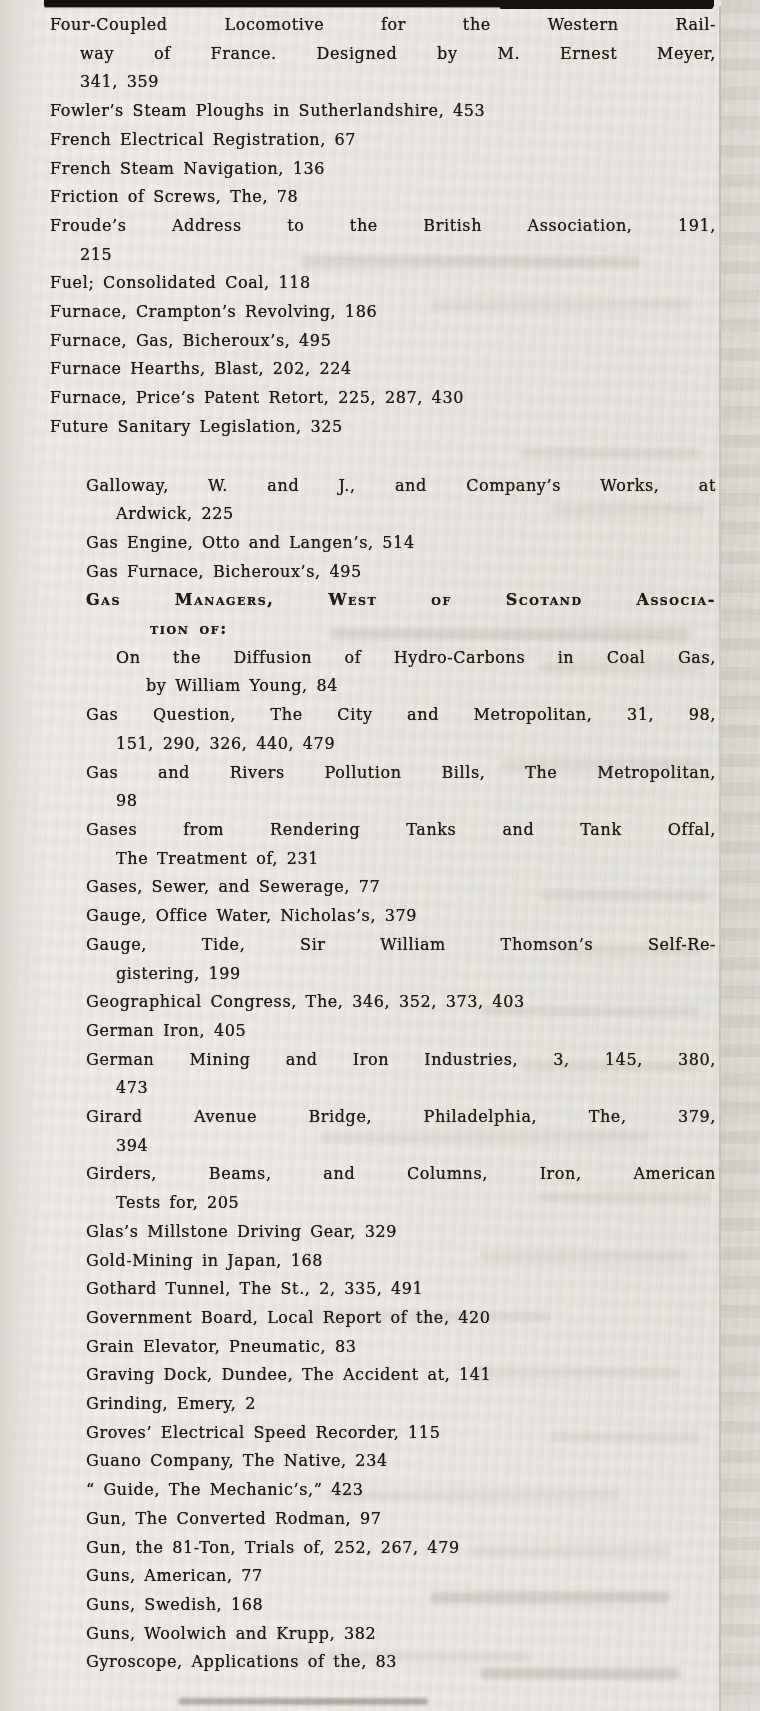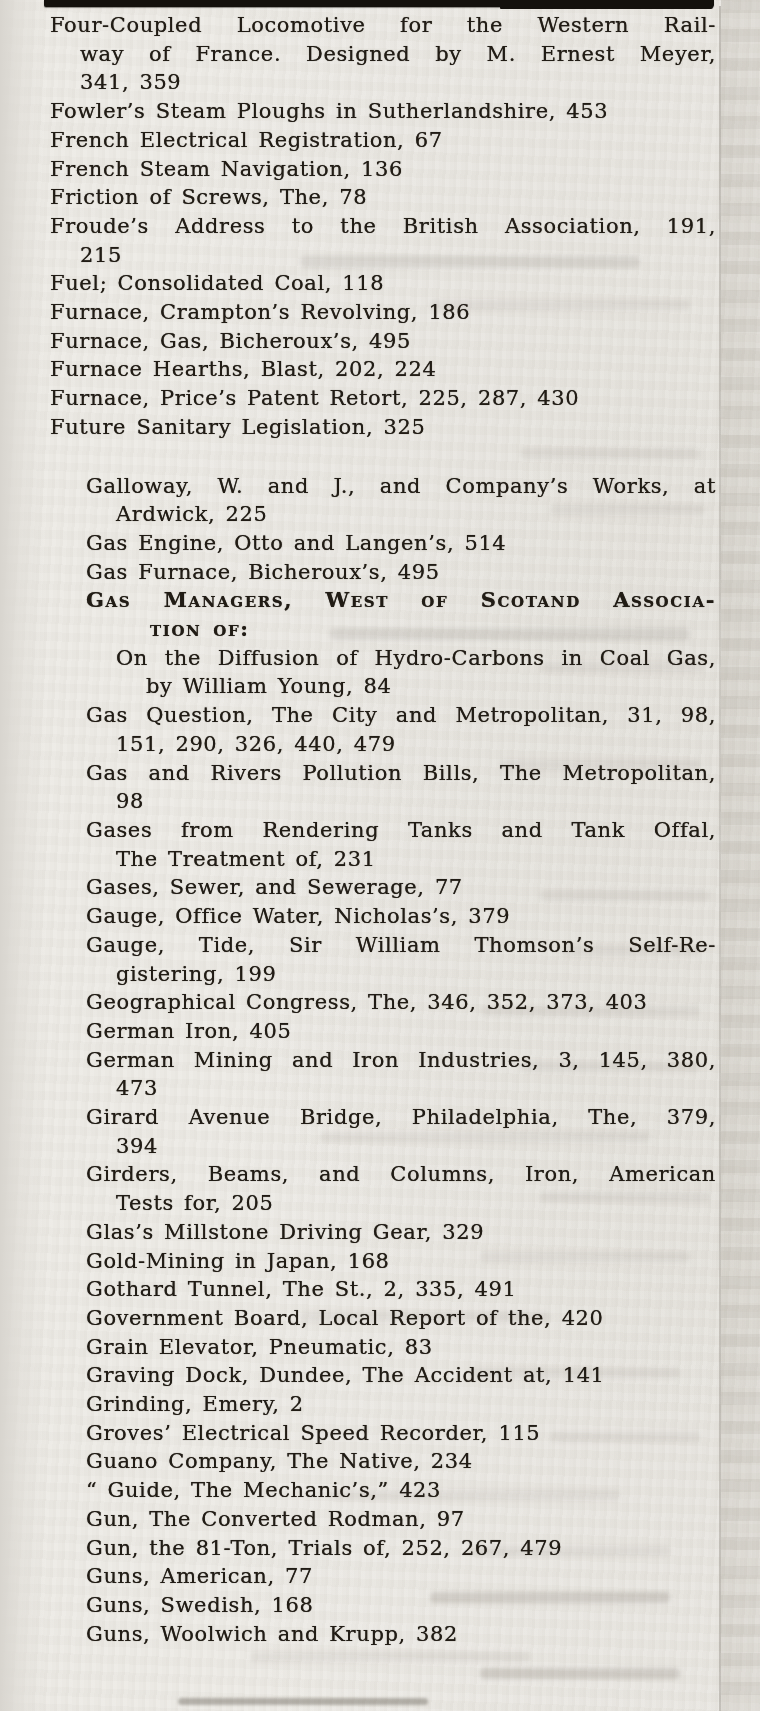--- a/index.html
+++ b/index.html
@@ -42,21 +42,21 @@
   }
   .right-strip {
     position: absolute; left: 721px; top: 0; bottom: 0; width: 39px;
     background:
       repeating-linear-gradient(180deg, rgba(120,112,98,0.10) 0 13px, rgba(120,112,98,0.02) 13px 29px),
       linear-gradient(90deg, rgba(150,143,130,0.14), rgba(160,153,140,0.08));
     filter: blur(0.5px);
   }
   .index-column {
     position: absolute; left: 50px; top: 11px; width: 666px;
-    font-size: 21px; line-height: 28.7px;
+    font-size: 16px; line-height: 28.7px;
     letter-spacing: 0.6px; word-spacing: 3px;
     color: #211c15;
     text-shadow: 0 0 0.7px rgba(33,28,21,0.85);
   }
   .group + .group { margin-top: 30px; margin-left: 36px; }
   .entry .line:not(:last-child) { text-align: justify; text-align-last: justify; }
   .entry .line:nth-child(n+2) { margin-left: 30px; }
   .entry.smallcaps { font-variant: small-caps; letter-spacing: 1.6px; font-weight: bold; }
   .entry.smallcaps .line:nth-child(n+2) { margin-left: 64px; }
   .entry.sub { margin-left: 30px; }
@@ -248,14 +248,17 @@
       </div>
       <div class="entry">
         <div class="line">Guns, American, 77</div>
       </div>
       <div class="entry">
         <div class="line">Guns, Swedish, 168</div>
       </div>
       <div class="entry">
         <div class="line">Guns, Woolwich and Krupp, 382</div>
       </div>
+      <div class="entry">
+        <div class="line">Gyroscope, Applications of the, 83</div>
+      </div>
     </div>
   </div>
 
 </body></html>

